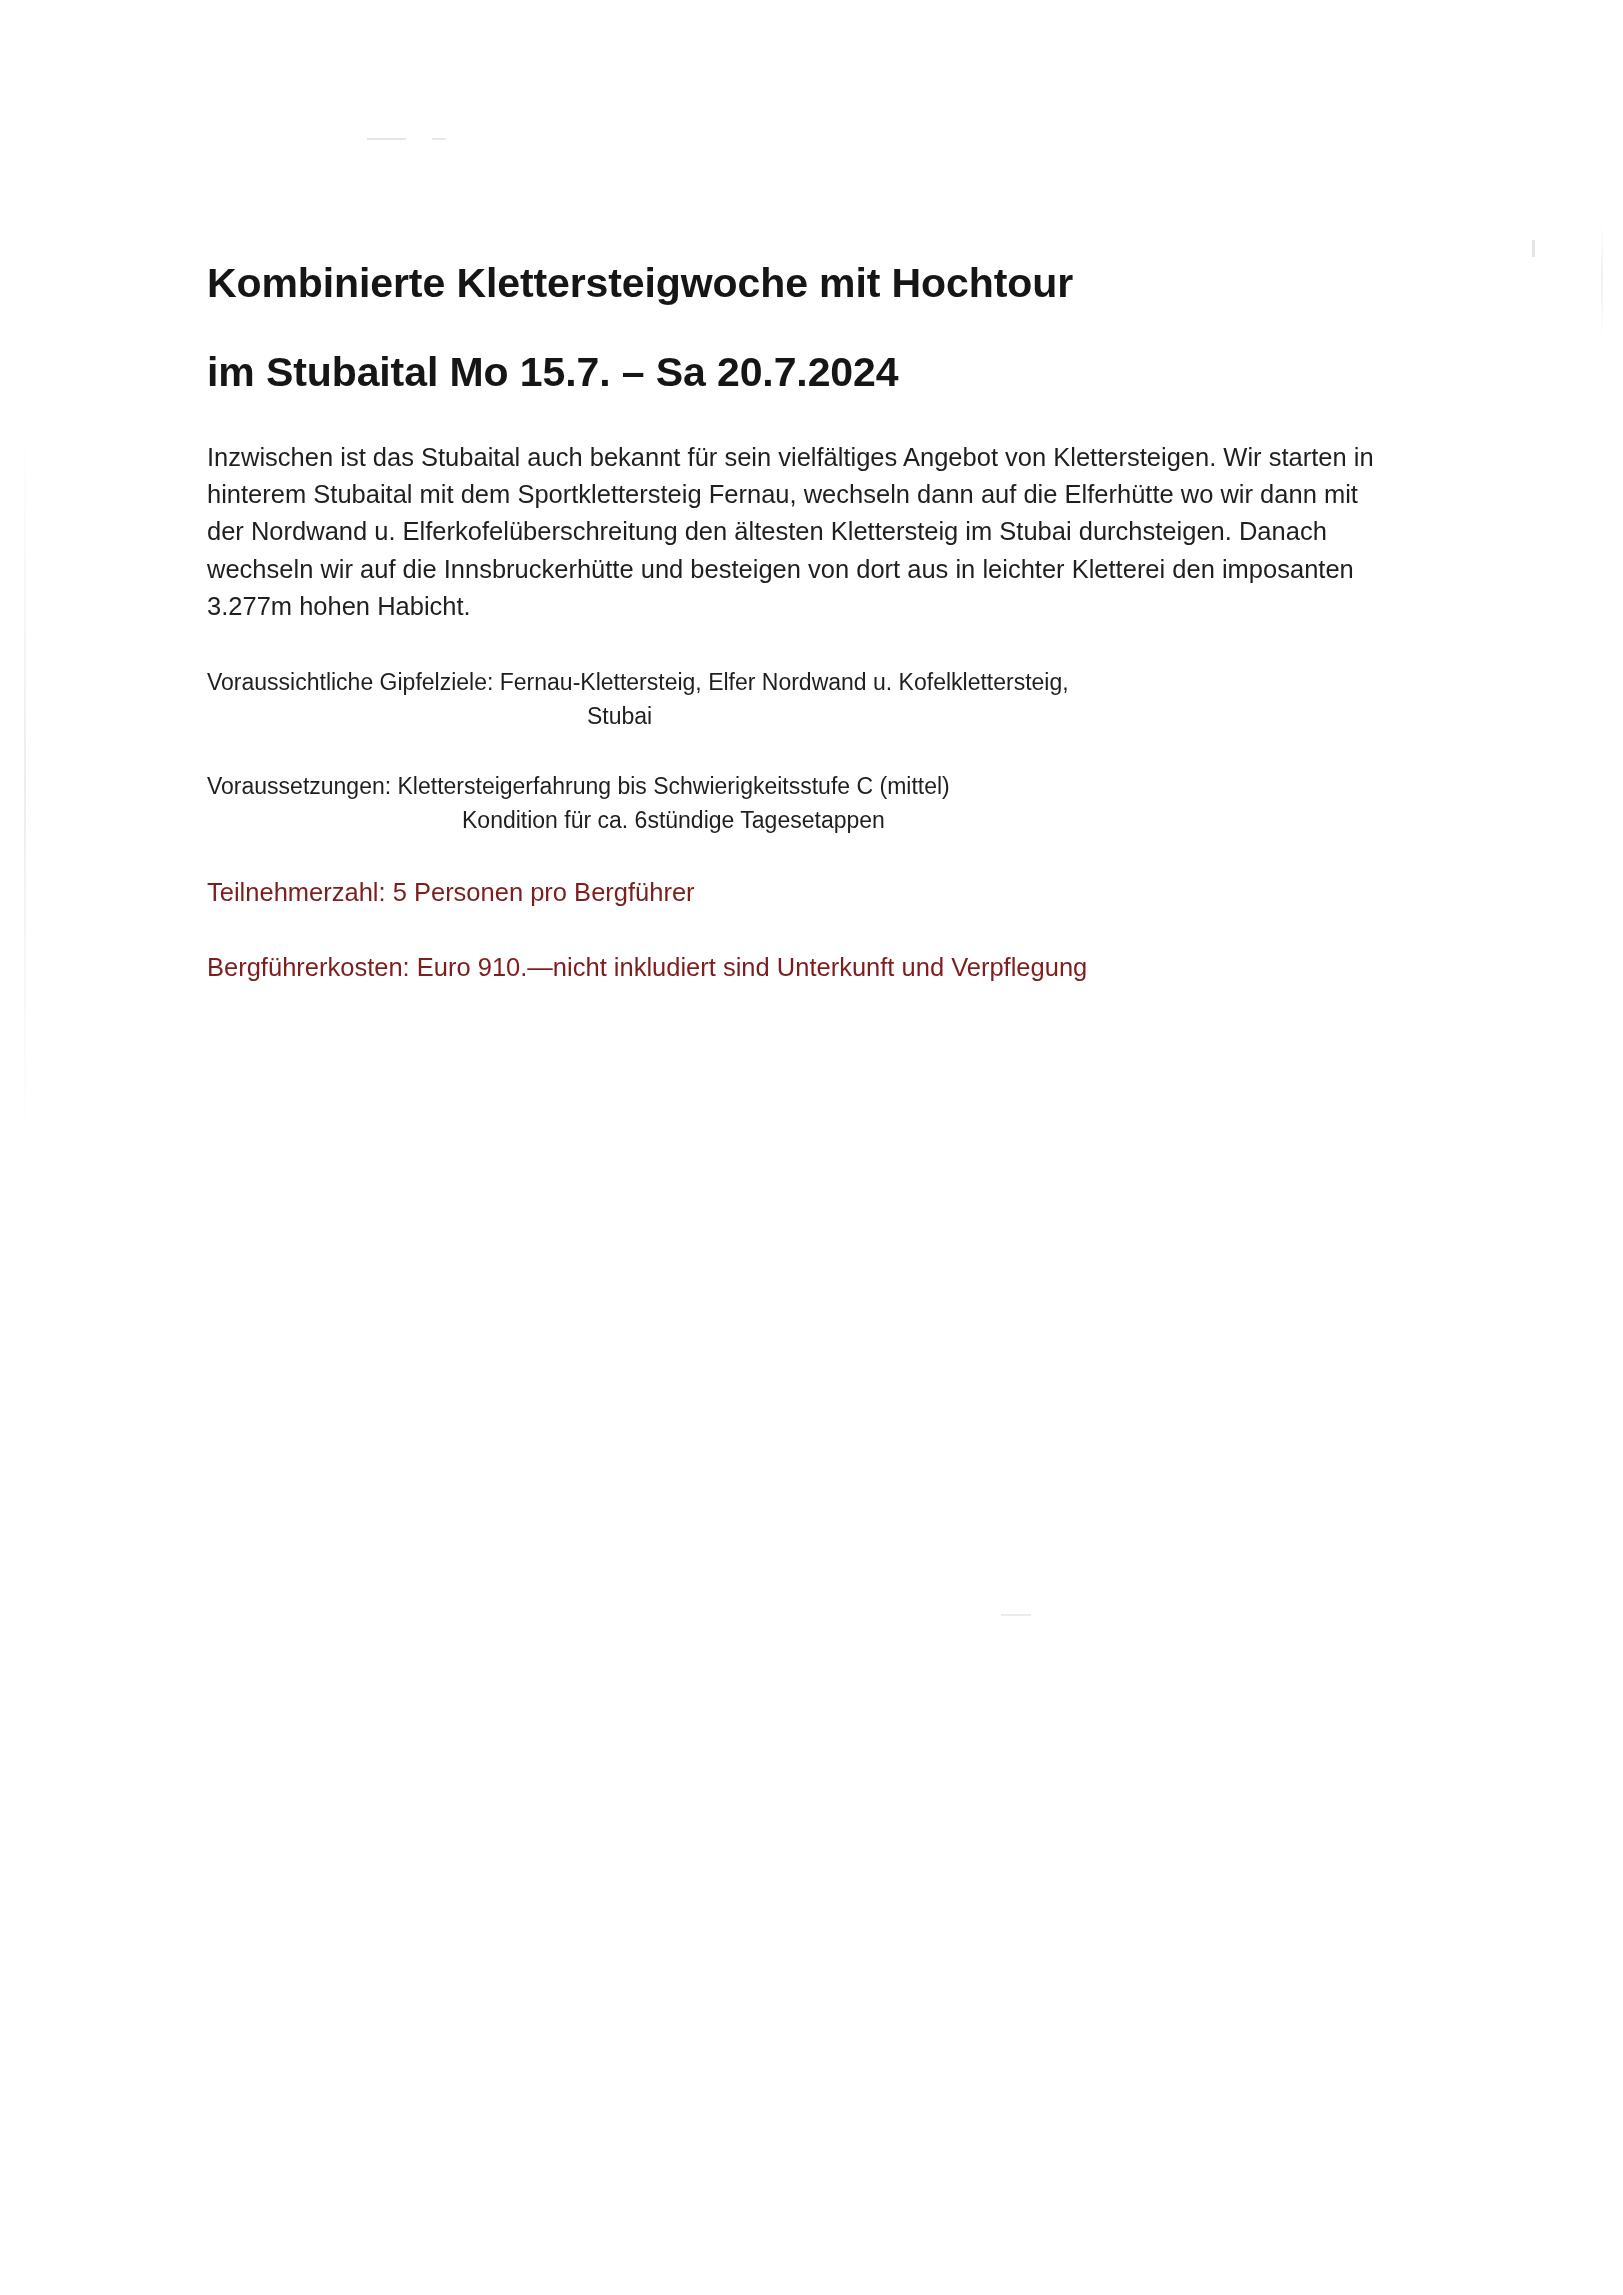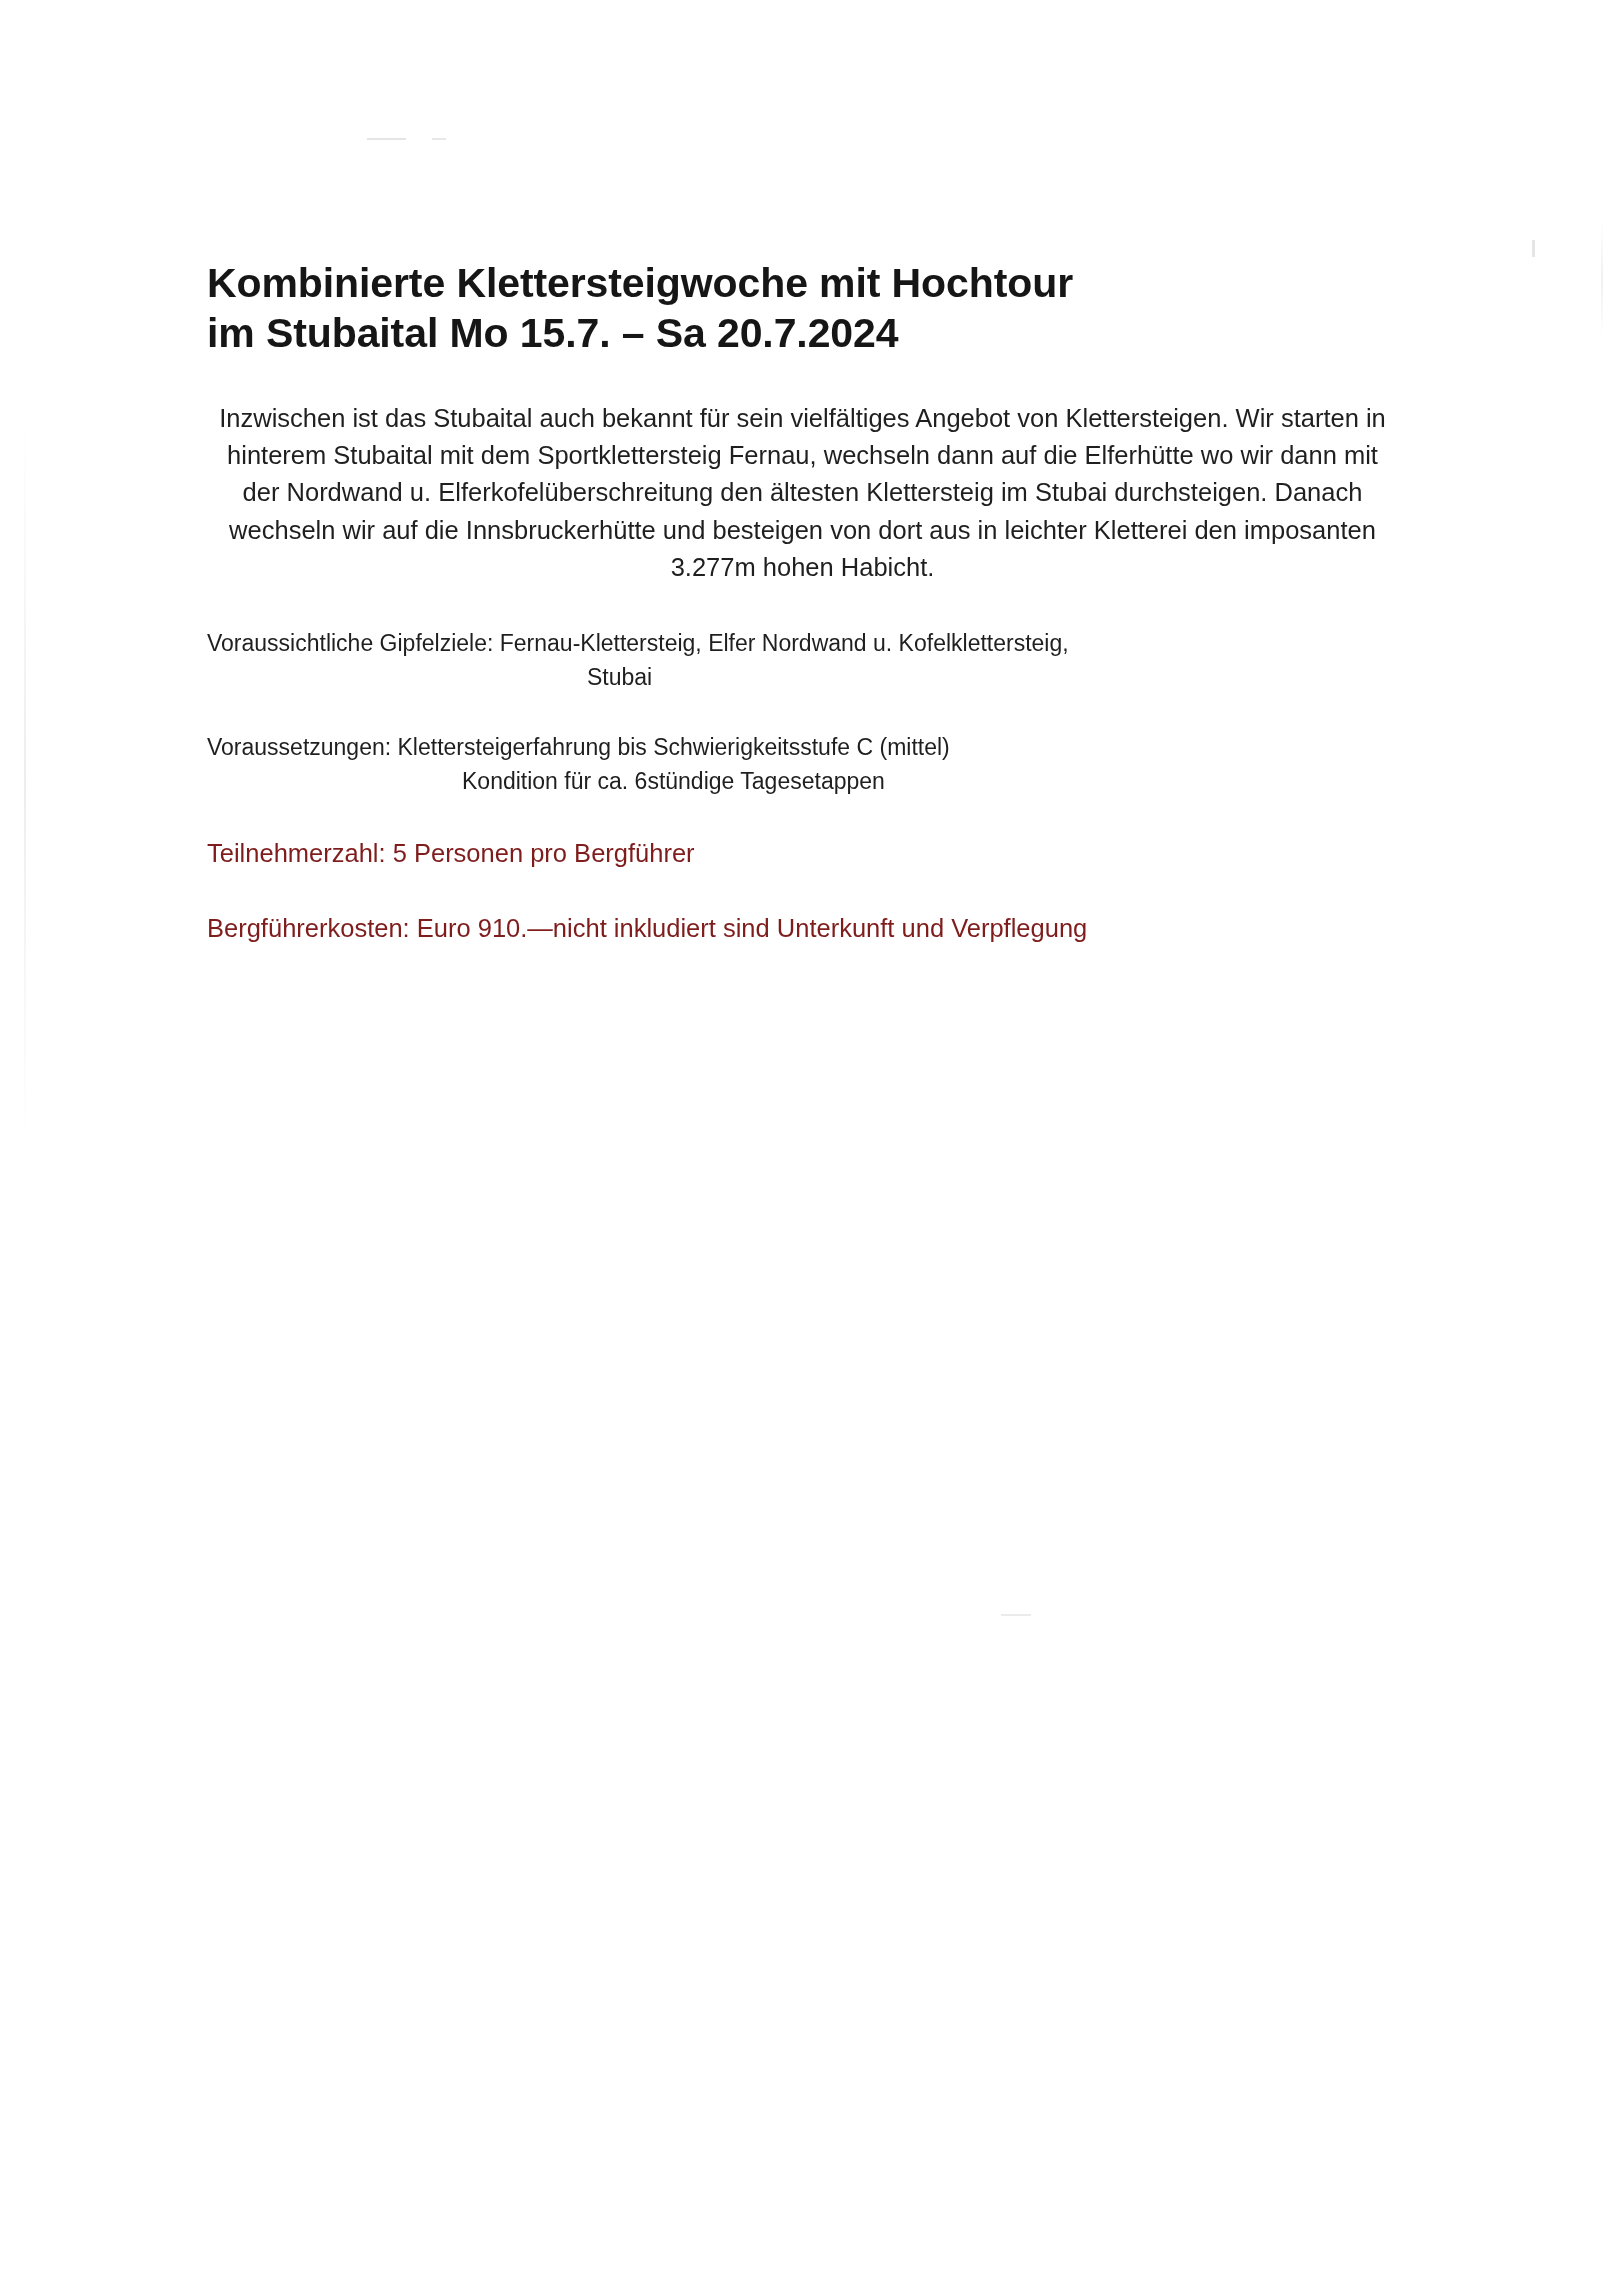--- a/index.html
+++ b/index.html
@@ -85,29 +85,29 @@
     font-size: 41px;
     font-weight: bold;
     line-height: 1.22;
     letter-spacing: -0.1px;
     color: #161616;
     margin: 0 0 42px 0;
     max-width: 1231px;
   }
   .doc-title .line2 {
     display: block;
+    margin-top: 39px;
   }
 
   .para {
     font-size: 25.5px;
     line-height: 1.46;
     color: #1f1f1f;
     margin: 0 0 27.5px 0;
     max-width: 1178px;
-    text-align: center;
   }
 
   .para.intro {
     margin-bottom: 41px;
     max-width: 1191px;
   }
 
   .block {
     margin: 0 0 37px 0;
   }

